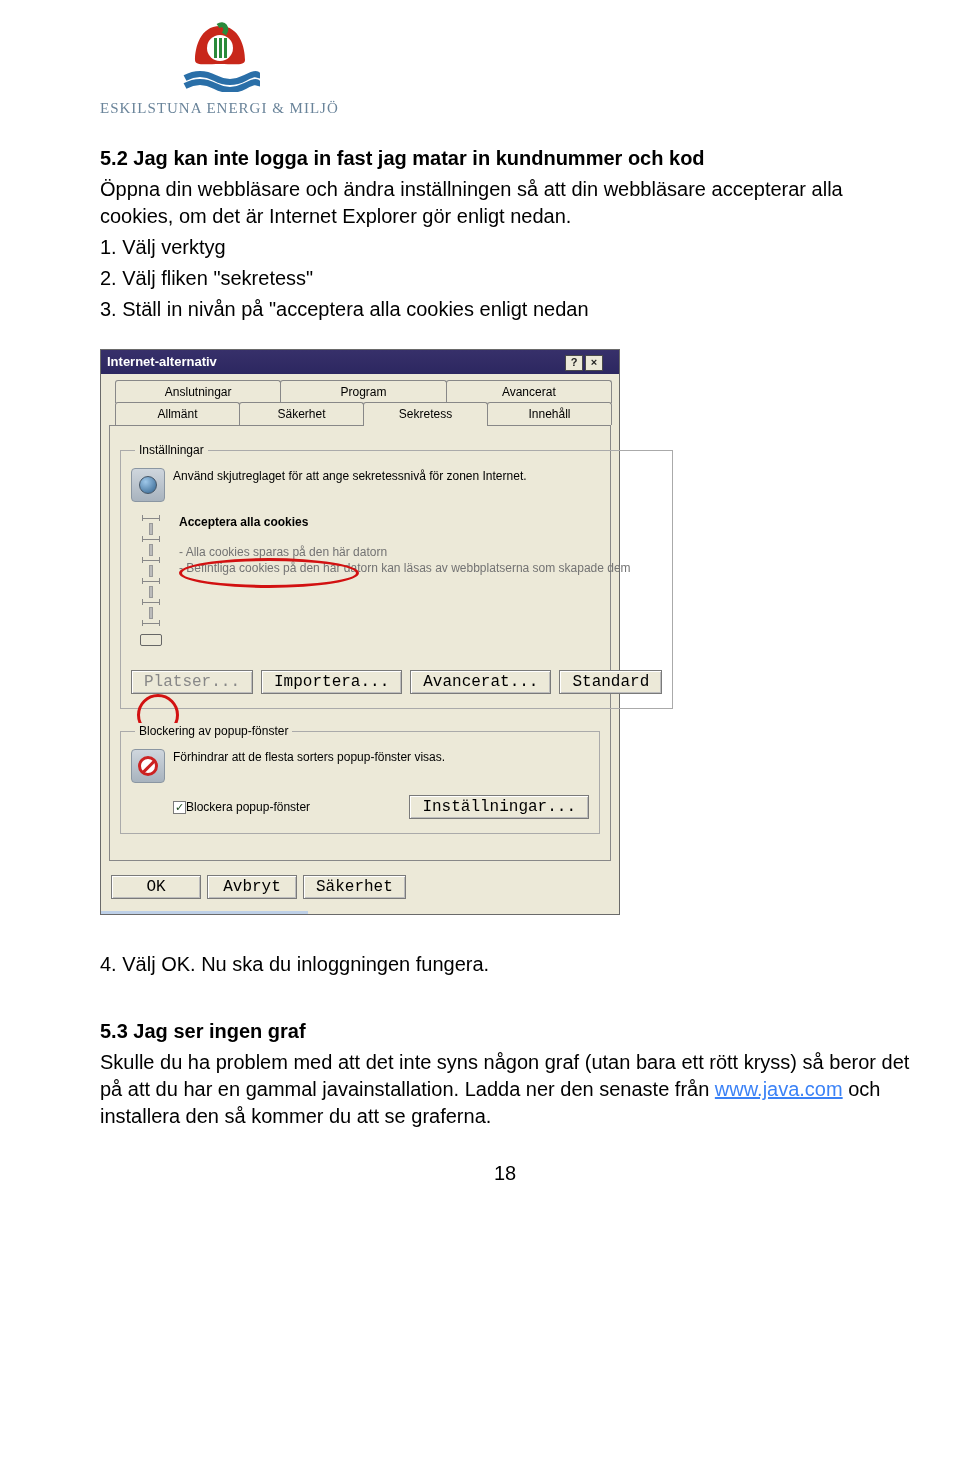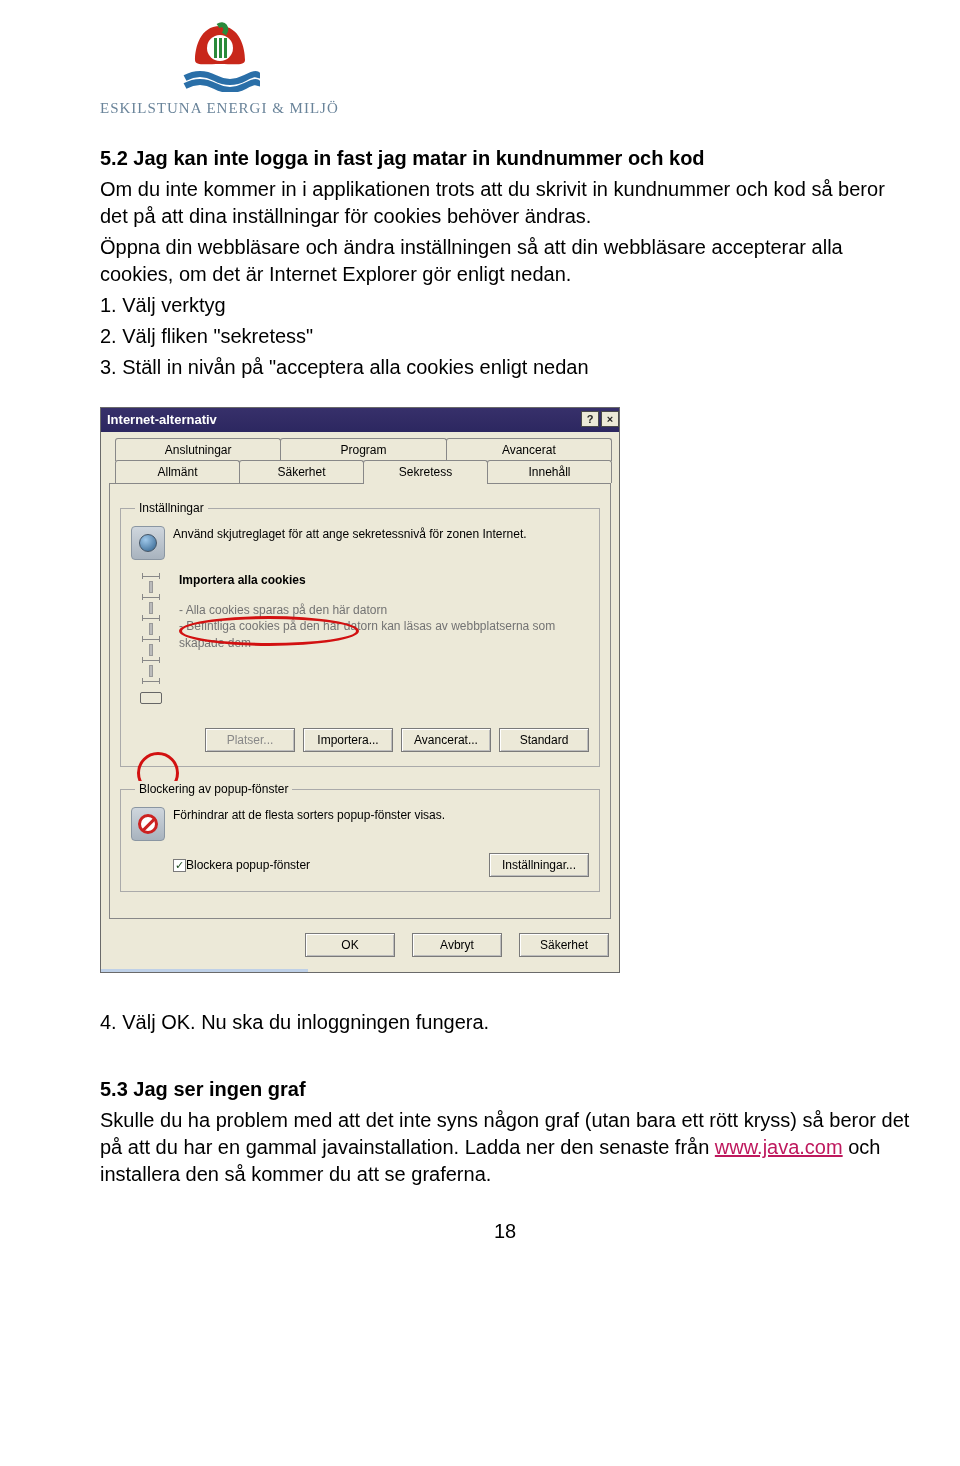--- a/index.html
+++ b/index.html
@@ -27,38 +27,38 @@
     color: #6a849a;
     margin-top: 6px;
     font-weight: 500;
   }
   h3.section-heading {
     font-size: 20px;
     font-weight: bold;
     margin: 0 0 4px 0;
   }
   p { margin: 0 0 4px 0; }
-  a.link { color: #be185d; text-decoration: underline; }
+  a.link { color: #3b82f6; text-decoration: underline; }
   .spacer-md { height: 22px; }
   .spacer-lg { height: 36px; }
 
   
   .dlg {
     width: 520px;
     background: #ece9d8;
     border: 1px solid #6a6a6a;
     font-family: Tahoma, Arial, sans-serif;
     font-size: 12px;
     color: #000;
   }
   .dlg .titlebar {
     background: linear-gradient(#37306a, #2c2760);
     color: #fff;
-    display: flex; align-items: flex-start; justify-content: space-between;
-    padding: 3px 0 3px 6px;
+    display: flex; align-items: flex-end; justify-content: space-between;
+    padding: 3px 16px 3px 6px;
     font-weight: bold;
     font-size: 13px;
   }
   .dlg .titlebar .tb-buttons { display: flex; gap: 2px; }
   .dlg .tb-btn {
     width: 18px; height: 16px;
     background: #ece9d8;
     border: 1px solid #4a4a4a;
     display: flex; align-items: center; justify-content: center;
     font-size: 11px; font-weight: bold; color: #222;
@@ -154,33 +154,33 @@
   .circ-red {
     border: 3px solid #d21111;
     border-radius: 50%;
     position: absolute;
   }
   .circ1 { left: 58px; top: 100px; width: 180px; height: 30px; }
   .circ2 { left: 16px; top: 236px; width: 42px; height: 42px; }
 
   .dlg .btnrow { display: flex; gap: 8px; justify-content: flex-end; padding: 0 0 0 0; }
   .dlg button.win {
-    font-family: Liberation Sans, sans-serif;
-    font-size: 12px;
+    font-family: Liberation Mono, monospace;
+    font-size: 16px;
     padding: 2px 12px;
     min-width: 90px;
     height: 24px;
     background: #ece9d8;
     border: 1px solid #7a7a7a;
     box-shadow: inset 1px 1px 0 #fff, inset -1px -1px 0 #bdbdbd;
     color: #000;
   }
   .dlg button.win:disabled { color: #888; }
   .dlg .btnrow-bottom {
-    display: flex; gap: 17px; justify-content: flex-end;
+    display: flex; gap: 6px; 
     padding: 8px 10px 10px 10px;
   }
 
   .icon-nopopup {
     width: 34px; height: 34px; flex: none;
     border-radius: 4px;
     background: linear-gradient(#cfd6dd,#a8b3be);
     border: 1px solid #8a96a2;
     position: relative;
     overflow: hidden;
@@ -227,21 +227,20 @@
         <rect x="39" y="18" width="3" height="20" fill="#2a8a3b"></rect>
         <rect x="44" y="18" width="3" height="20" fill="#2a8a3b"></rect>
         <path d="M5 58 Q 20 50 35 58 T 65 58 T 78 58" stroke="#2a6fa8" stroke-width="6" fill="none"></path>
         <path d="M5 66 Q 20 58 35 66 T 65 66 T 78 66" stroke="#2a6fa8" stroke-width="6" fill="none"></path>
       </svg>
       <div class="logo-text">ESKILSTUNA ENERGI &amp; MILJÖ</div>
     </div>
   </div>
 
   <h3 class="section-heading">5.2 Jag kan inte logga in fast jag matar in kundnummer och kod</h3>
-  <p>Om du inte kommer in i applikationen trots att du skrivit in kundnummer och kod så beror det på att dina inställningar för cookies behöver ändras.</p>
   <p>Öppna din webbläsare och ändra inställningen så att din webbläsare accepterar alla cookies, om det är Internet Explorer gör enligt nedan.</p>
   <p>1. Välj verktyg</p>
   <p>2. Välj fliken "sekretess"</p>
   <p>3. Ställ in nivån på "acceptera alla cookies enligt nedan</p>
 
   <div class="spacer-md"></div>
 
   <div class="dlg">
     <div class="titlebar">
       <span>Internet-alternativ</span>
@@ -283,21 +282,21 @@
               <div class="tick"></div>
                 <div class="vtrack"></div>
               <div class="tick"></div>
                 <div class="vtrack"></div>
               <div class="tick"></div>
               <div class="thumb-wrap">
                   <div class="thumb"></div>
                 </div>
             </div>
             <div class="slider-text">
-              <span class="level-name">Importera alla cookies</span>
+              <span class="level-name">Acceptera alla cookies</span>
               <ul>
                 <li>Alla cookies sparas på den här datorn</li>
                 <li>Befintliga cookies på den här datorn kan läsas av webbplatserna som skapade dem</li>
               </ul>
             </div>
           </div>
 
           <div class="btnrow">
             <button class="win" disabled="">Platser...</button>
             <button class="win">Importera...</button>

